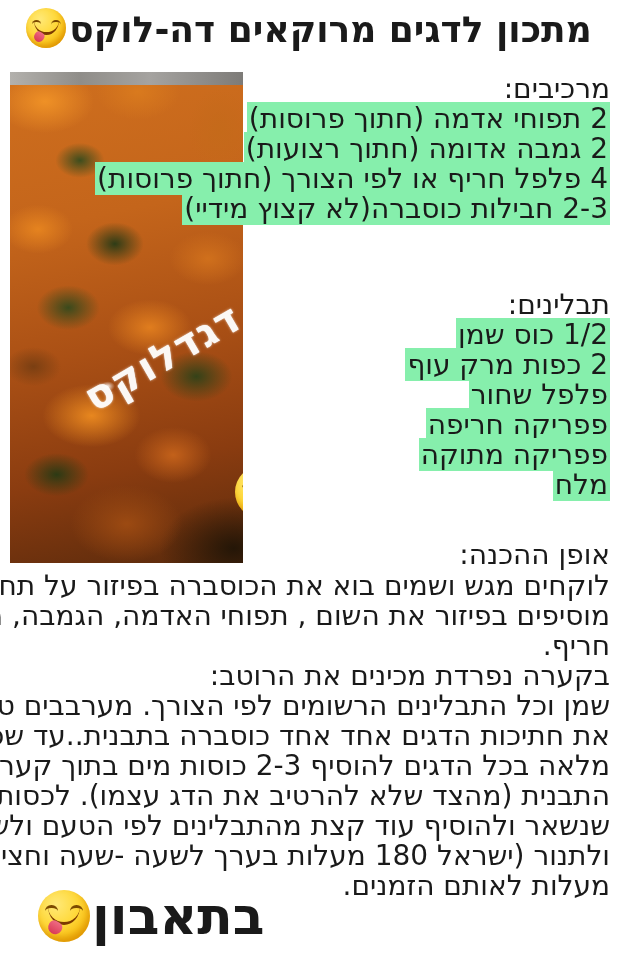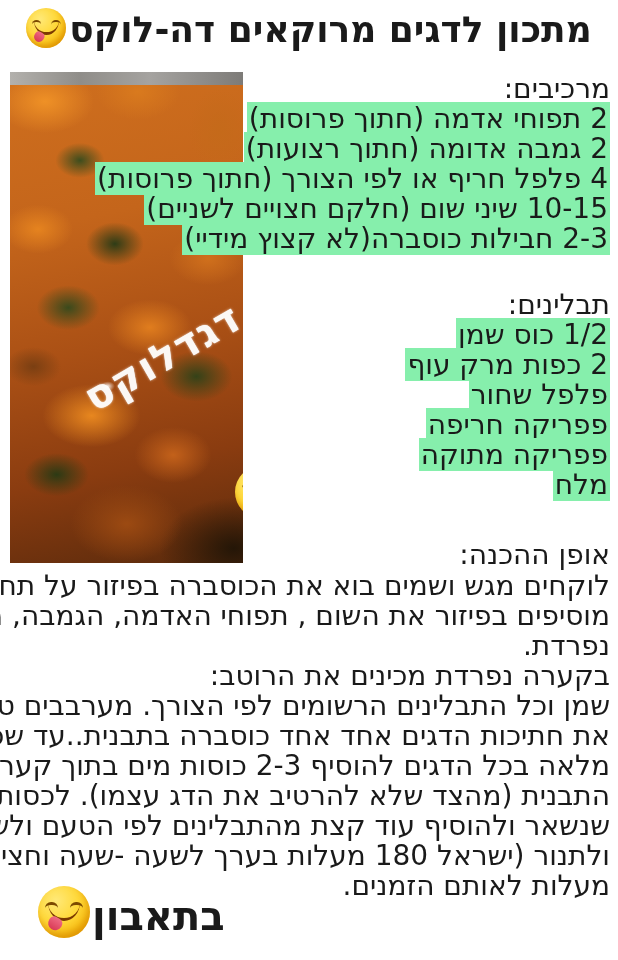--- a/index.html
+++ b/index.html
@@ -48,21 +48,21 @@
     text-shadow:0 0 3px rgba(255,255,255,.65), 0 0 1px #ffffff;opacity:.96;
   }
   .photo-emoji{position:absolute;left:44px;top:394px;font-size:52px;}
   
   .block{position:absolute;right:8px;left:8px;text-align:right;font-size:28px;line-height:30px;}
   .line{height:30px;white-space:nowrap;}
   .wbg{background:#86efac;padding:0 2px;}
   
   .signature{
     position:absolute;left:38px;top:886px;direction:rtl;
-    font-size:40px;font-weight:700;line-height:60px;white-space:nowrap;
+    font-size:52px;font-weight:700;line-height:60px;white-space:nowrap;
   }
   .signature .emoji{font-size:52px;margin-right:2px;}
   
   .emoji{position:relative;display:inline-block;width:1em;height:1em;vertical-align:-0.15em;}
   .emoji .face{
     position:absolute;inset:0;border-radius:50%;
     background:radial-gradient(circle at 35% 28%,#ffe978 0%,#ffd93b 42%,#f8bb0c 75%,#eda005 100%);
     box-shadow:inset -0.04em -0.09em 0.12em rgba(201,122,0,.5);
   }
   .emoji .eye{
@@ -92,42 +92,41 @@
     <div class="pan-edge"></div>
     <div class="watermark">דגדלוקס</div>
     <span class="emoji photo-emoji"><span class="face"></span><span class="eye l"></span><span class="tongue"></span></span>
   </div>
 
   <div class="block" style="top:74px;">
     <div class="line">מרכיבים:</div>
     <div class="line"><span class="wbg">2 תפוחי אדמה (חתוך פרוסות)</span></div>
     <div class="line"><span class="wbg">2 גמבה אדומה (חתוך רצועות)</span></div>
     <div class="line"><span class="wbg">4 פלפל חריף או לפי הצורך (חתוך פרוסות)</span></div>
-    <div class="line"><span class="wbg">10-15 שיני שום (חלקם חצויים לשניים)</span></div>
     <div class="line"><span class="wbg">2-3 חבילות כוסברה(לא קצוץ מידיי)</span></div>
   </div>
 
   <div class="block" style="top:290px;">
     <div class="line">תבלינים:</div>
     <div class="line"><span class="wbg">1/2 כוס שמן</span></div>
     <div class="line"><span class="wbg">2 כפות מרק עוף</span></div>
     <div class="line"><span class="wbg">פלפל שחור</span></div>
     <div class="line"><span class="wbg">פפריקה חריפה</span></div>
     <div class="line"><span class="wbg">פפריקה מתוקה</span></div>
     <div class="line"><span class="wbg">מלח</span></div>
   </div>
 
   <div class="block" style="top:540px;">
     <div class="line">אופן ההכנה:</div>
   </div>
 
   <div class="block" style="top:571px;">
     <div class="line">לוקחים מגש ושמים בוא את הכוסברה בפיזור על תחתית המגש.</div>
     <div class="line">מוסיפים בפיזור את השום , תפוחי האדמה, הגמבה, הגזר והפלפל</div>
-    <div class="line">נפרדת.</div>
+    <div class="line">חריף.</div>
     <div class="line">בקערה נפרדת מכינים את הרוטב:</div>
     <div class="line">שמן וכל התבלינים הרשומים לפי הצורך. מערבבים טוב וטובלים</div>
     <div class="line">את חתיכות הדגים אחד אחד כוסברה בתבנית..עד שכל התבנית</div>
     <div class="line">מלאה בכל הדגים להוסיף 2-3 כוסות מים בתוך קערת הרוטב</div>
     <div class="line">התבנית (מהצד שלא להרטיב את הדג עצמו).  לכסות בנייר כסף</div>
     <div class="line">שנשאר ולהוסיף עוד קצת מהתבלינים לפי הטעם ולשפוך בתוך</div>
     <div class="line">ולתנור (ישראל 180 מעלות בערך לשעה -שעה וחצי) אצלנו 350</div>
     <div class="line">מעלות לאותם הזמנים.</div>
   </div>
 

